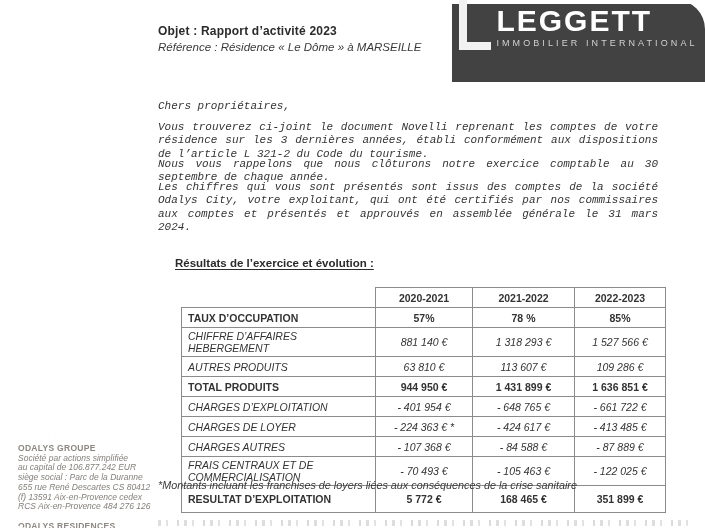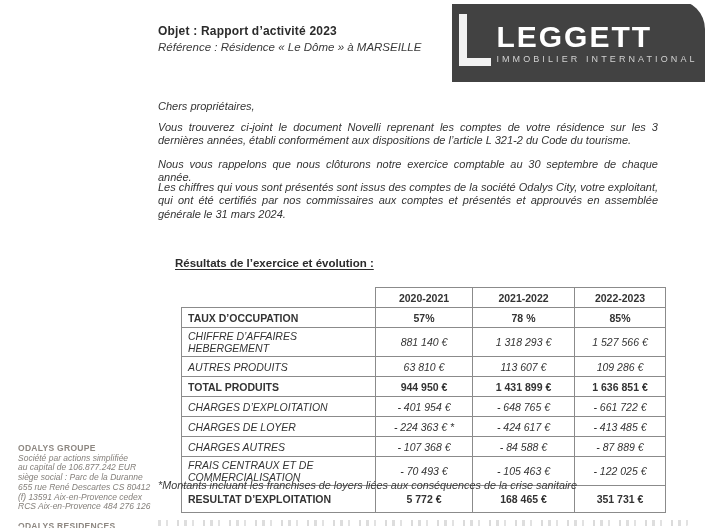--- a/index.html
+++ b/index.html
@@ -12,30 +12,30 @@
   .doc{position:relative;width:705px;height:528px;background:#ffffff;overflow:hidden;border-radius:29px;}
 
   .abs{position:absolute;}
 
   
   .objet{left:158px;top:24px;font-size:12px;font-weight:bold;color:#2b2b2b;letter-spacing:.2px;}
   .reference{left:158px;top:41px;font-size:11.5px;font-style:italic;color:#3a3a3a;}
 
   
   .logo{left:452px;top:4px;width:253px;height:78px;background:#424242;
-        display:flex;align-items:center;justify-content:center;}
+        display:flex;align-items:flex-start;justify-content:center;}
   .logo-inner{display:flex;align-items:center;}
   .l-mark{width:24px;height:44px;border-left:8px solid #f2f2f2;border-bottom:8px solid #f2f2f2;
           margin-right:5px;margin-top:-6px;}
   .logo-text{display:flex;flex-direction:column;line-height:1;}
   .logo-name{font-size:30px;font-weight:bold;color:#ffffff;letter-spacing:2px;}
   .logo-tagline{font-size:9px;color:#d2d2d2;letter-spacing:3.1px;margin-top:3px;}
 
   
-  .bodytext{font-size:11px;font-style:italic;color:#343434;line-height:13.4px;}
+  .bodytext{font-size:11px;font-style:italic;color:#343434;line-height:13.4px;font-family:Liberation Mono, monospace;}
   .salutation{left:158px;top:100px;}
   .para{left:158px;width:500px;text-align:justify;}
   .p1{top:121px;}
   .p2{top:158px;}
   .p3{top:181px;}
   .section-heading{left:158px;top:257px;font-size:11.5px;font-weight:bold;color:#2b2b2b;
         text-decoration:underline;text-underline-offset:2px;padding-left:17px;}
 
   
   .results-table{left:174px;top:287px;border-collapse:collapse;table-layout:fixed;margin-left:7px;}
@@ -152,21 +152,21 @@
     <tr class="r-italic">
       <td class="label">FRAIS CENTRAUX ET DE COMMERCIALISATION</td>
       <td class="val">- 70 493 €</td>
       <td class="val">- 105 463 €</td>
       <td class="val">- 122 025 €</td>
     </tr>
     <tr class="r-bold r-tall">
       <td class="label">RESULTAT D’EXPLOITATION</td>
       <td class="val">5 772 €</td>
       <td class="val">168 465 €</td>
-      <td class="val">351 731 €</td>
+      <td class="val">351 899 €</td>
     </tr>
   </tbody>
     </table>
 
   <div class="abs footnote">*Montants incluant les franchises de loyers liées aux conséquences de la crise sanitaire</div>
 
   <div class="abs sidebar">
     <div class="company">ODALYS GROUPE</div>
     <div class="sline">Société par actions simplifiée</div>
     <div class="sline">au capital de 106.877.242 EUR</div>

